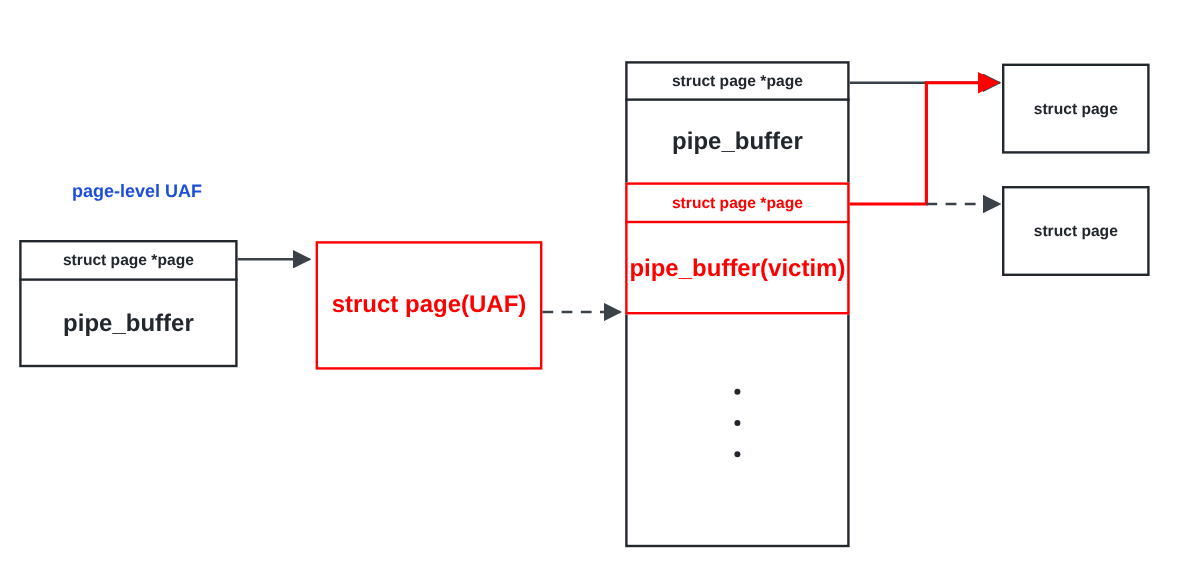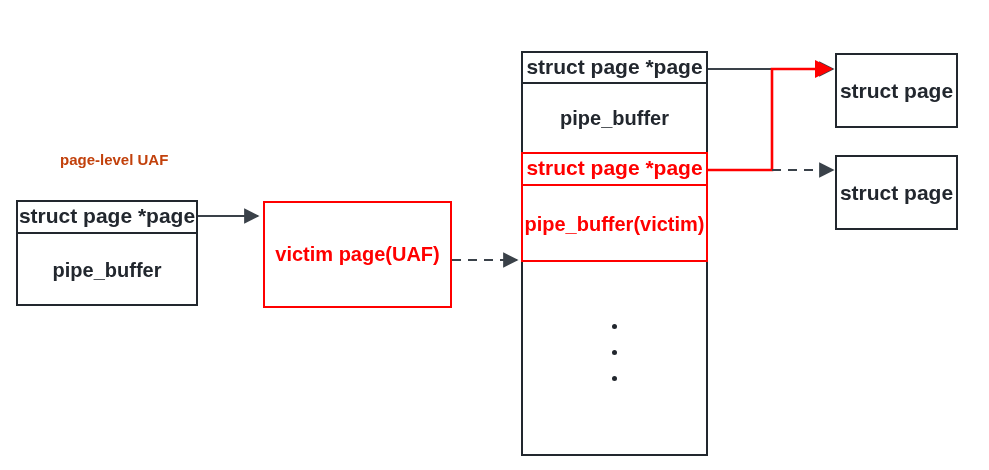--- a/index.html
+++ b/index.html
@@ -41,32 +41,32 @@
     box-sizing: border-box;
     display: flex;
     align-items: center;
     justify-content: center;
     text-align: center;
     font-weight: bold;
     white-space: nowrap;
   }
   .txt-black { color: #22272e; }
   .txt-red  { color: #ff0000; }
-  .fs15 { font-size: 21px; text-align: center; }
+  .fs15 { font-size: 13px; text-align: center; }
   .fs16 { font-size: 20px; }
   .divider {
     position: absolute;
   }
   .div-black { background: #22272e; }
   .div-red  { background: #ff0000; }
   .label-uaf {
     position: absolute;
     font-weight: bold;
     font-size: 15px;
-    color: #c2410c;
+    color: #1d4ed8;
     white-space: nowrap;
   }
   .dots {
     position: absolute;
     display: flex;
     flex-direction: column;
     align-items: center;
     justify-content: space-between;
   }
   .dots span {
@@ -83,21 +83,21 @@
 <div id="canvas">
 
   <div class="label-uaf" style="left:60px; top:151px;">page-level UAF</div>
 
   <div class="box box-black" style="left:16px; top:200px; width:182px; height:106px;"></div>
   <div class="divider div-black" style="left:16px; top:232px; width:182px; height:2px;"></div>
   <div class="cell fs15 txt-black" style="left:16px; top:200px; width:182px; height:32px;">struct page *page</div>
   <div class="cell fs16 txt-black" style="left:16px; top:234px; width:182px; height:72px;">pipe_buffer</div>
 
   <div class="box box-red" style="left:263px; top:201px; width:189px; height:107px;"></div>
-  <div class="cell fs16 txt-red" style="left:263px; top:201px; width:189px; height:107px;">victim page(UAF)</div>
+  <div class="cell fs16 txt-red" style="left:263px; top:201px; width:189px; height:107px;">struct page(UAF)</div>
 
   <div class="box box-black" style="left:521px; top:51px; width:187px; height:405px;"></div>
 
   <div class="cell fs15 txt-black" style="left:521px; top:51px; width:187px; height:32px;">struct page *page</div>
   <div class="divider div-black" style="left:521px; top:82px; width:187px; height:2px;"></div>
 
   <div class="cell fs16 txt-black" style="left:521px; top:84px; width:187px; height:68px;">pipe_buffer</div>
 
   <div class="box box-red" style="left:521px; top:152px; width:187px; height:110px;"></div>
   <div class="divider div-red" style="left:521px; top:184px; width:187px; height:2px;"></div>

